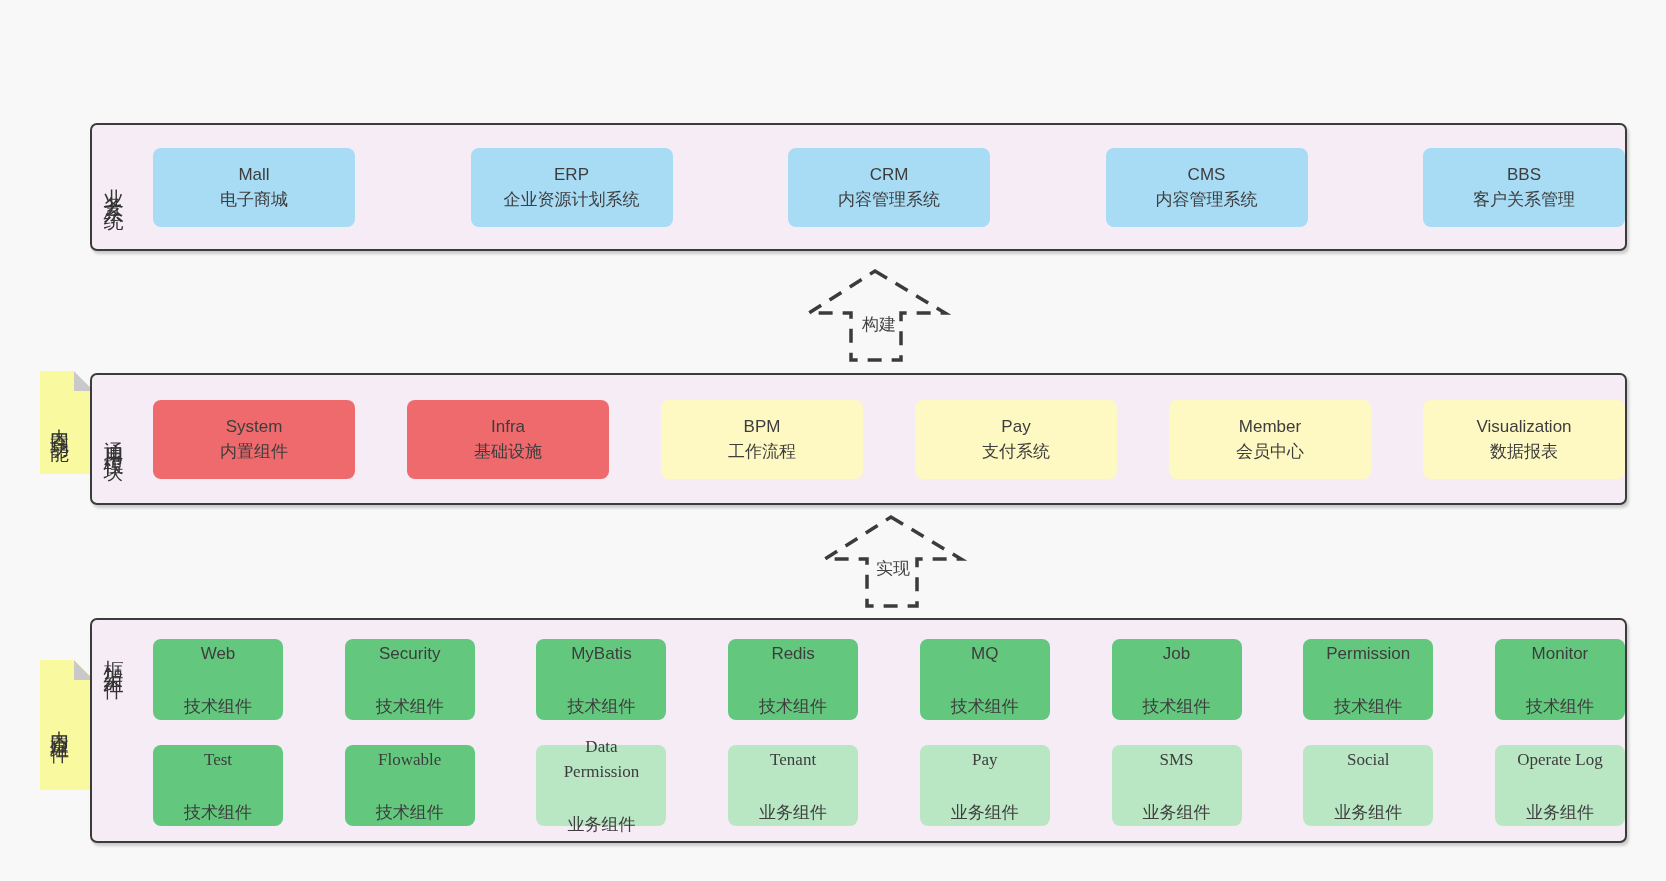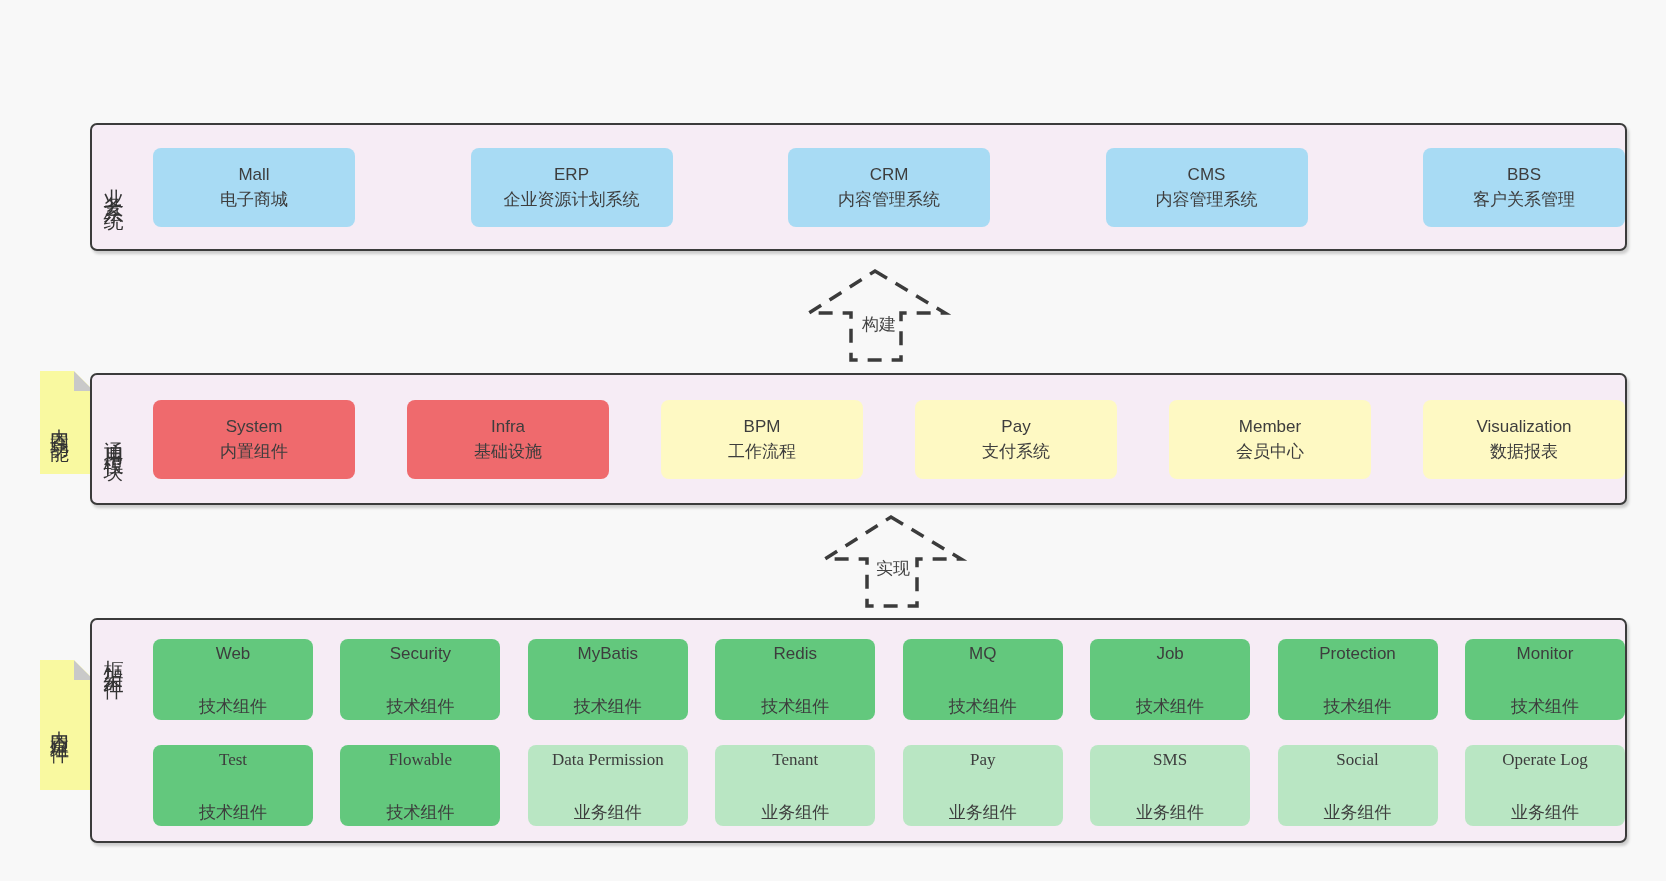--- a/index.html
+++ b/index.html
@@ -52,21 +52,21 @@
   .box{
     border-radius:8px;
     display:flex;flex-direction:column;justify-content:center;align-items:center;
     text-align:center;
     font-size:17px;line-height:25px;
     color:#3d3d3d;
     box-sizing:border-box;
     padding:4px 10px;
   }
   .box-wide{width:202px;height:79px;}
-  .box-narrow{width:160px;height:81px;gap:28px;}
+  .box-narrow{width:130px;height:81px;gap:28px;}
   .blue{background:#a8dbf4;}
   .red{background:#ef6a6d;align-items:center;}
   .pink{background:#fef9c3;}
   .green{background:#63c87d;}
   .lightgreen{background:#b9e6c3;}
 
   
   .sticky{
     position:absolute;left:40px;width:54px;
     background:#f9f9a0;
@@ -212,21 +212,21 @@
       </div>
       <div class="box box-narrow green">
         <div>MQ</div>
         <div>技术组件</div>
       </div>
       <div class="box box-narrow green">
         <div>Job</div>
         <div>技术组件</div>
       </div>
       <div class="box box-narrow green">
-        <div>Protection</div>
+        <div>Permission</div>
         <div>技术组件</div>
       </div>
       <div class="box box-narrow green">
         <div>Monitor</div>
         <div>技术组件</div>
       </div>
     </div>
     <div class="boxrow row2">
       <div class="box box-narrow green">
         <div>Test</div>

